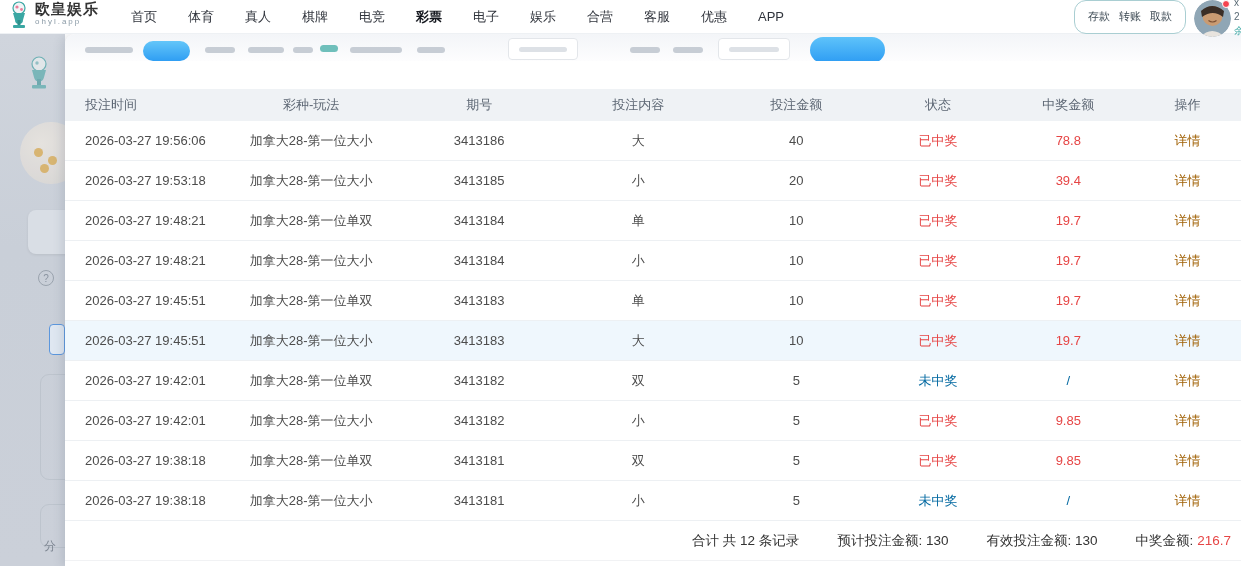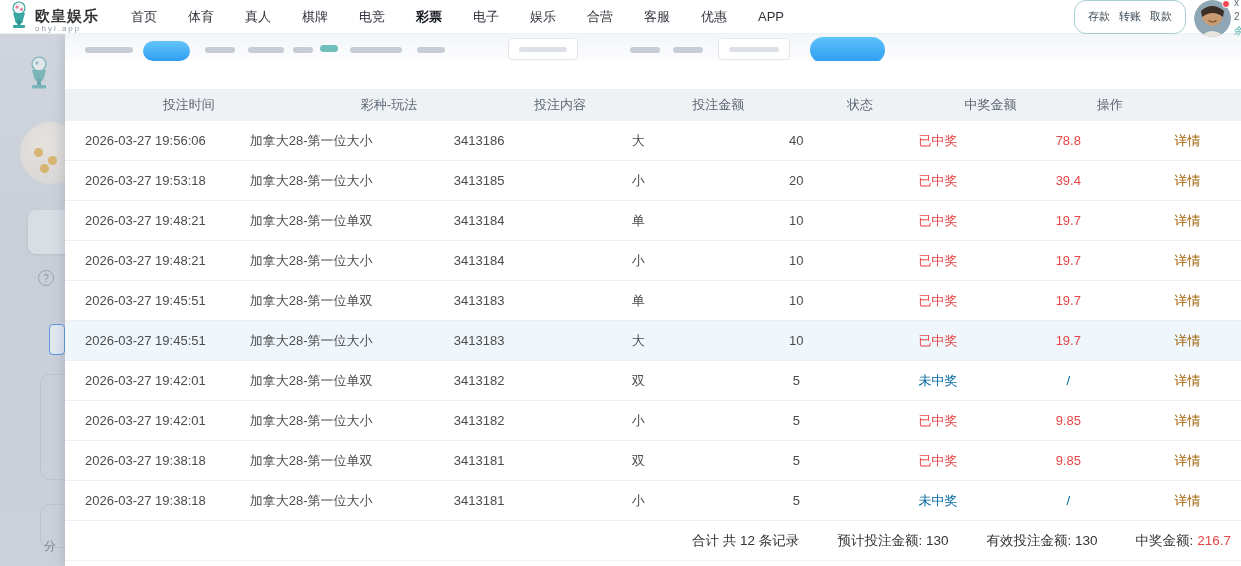--- a/index.html
+++ b/index.html
@@ -4,21 +4,21 @@
 <style>
   * { margin:0; padding:0; box-sizing:border-box; }
   html,body { background:#e9ebee; }
   body { font-family:"Liberation Sans","DejaVu Sans",sans-serif; }
   .app { position:relative; width:1241px; height:566px; background:#fff; overflow:hidden; }
 
   
   .navbar { position:absolute; top:0; left:0; right:0; height:34px; background:#fff;
             display:flex; align-items:center; padding:0 0 0 8px; z-index:30;
             border-bottom:1px solid #eef1f4; }
-  .logo { display:flex; align-items:flex-end; cursor:pointer; }
+  .logo { display:flex; align-items:flex-start; cursor:pointer; }
   .logo-text { margin-left:5px; line-height:1; }
   .logo-name { font-size:15px; font-weight:bold; color:#333; letter-spacing:1px; }
   .logo-domain { font-size:8px; color:#8a9aa6; letter-spacing:2px; margin-top:2px; }
   .nav-menu { display:flex; align-items:center; gap:19px; margin-left:26px; }
   .nav-item { font-size:13px; color:#30343c; padding:4px 6px; cursor:pointer; white-space:nowrap; }
   .nav-item.active { font-weight:bold; color:#15181f; }
   .nav-right { margin-left:auto; display:flex; align-items:center; }
   .wallet-pill { display:flex; align-items:center; gap:9px; border:1px solid #a9ced2;
                  border-radius:12px; height:18px; padding:16px 13px; margin-right:8px; }
   .wallet-action { font-size:11px; color:#3d4a54; cursor:pointer; white-space:nowrap; }
@@ -204,20 +204,21 @@
         <span class="frag" style="left:608px;width:30px;"></span>
         <span class="filter-box" style="left:653px;width:72px;">
             <i></i>
           </span>
         <button class="query-btn"></button>
       </div>
 
       <div class="t-head" id="t-head">
           <div class="cell c1">投注时间</div>
           <div class="cell c2">彩种-玩法</div>
+          <div class="cell c3">期号</div>
           <div class="cell c4">投注内容</div>
           <div class="cell c5">投注金额</div>
           <div class="cell c6">状态</div>
           <div class="cell c7">中奖金额</div>
           <div class="cell c8">操作</div>
         </div>
 
       <div id="t-body">
           <div class="t-row">
             <div class="cell c1">2026-03-27 19:56:06</div>

